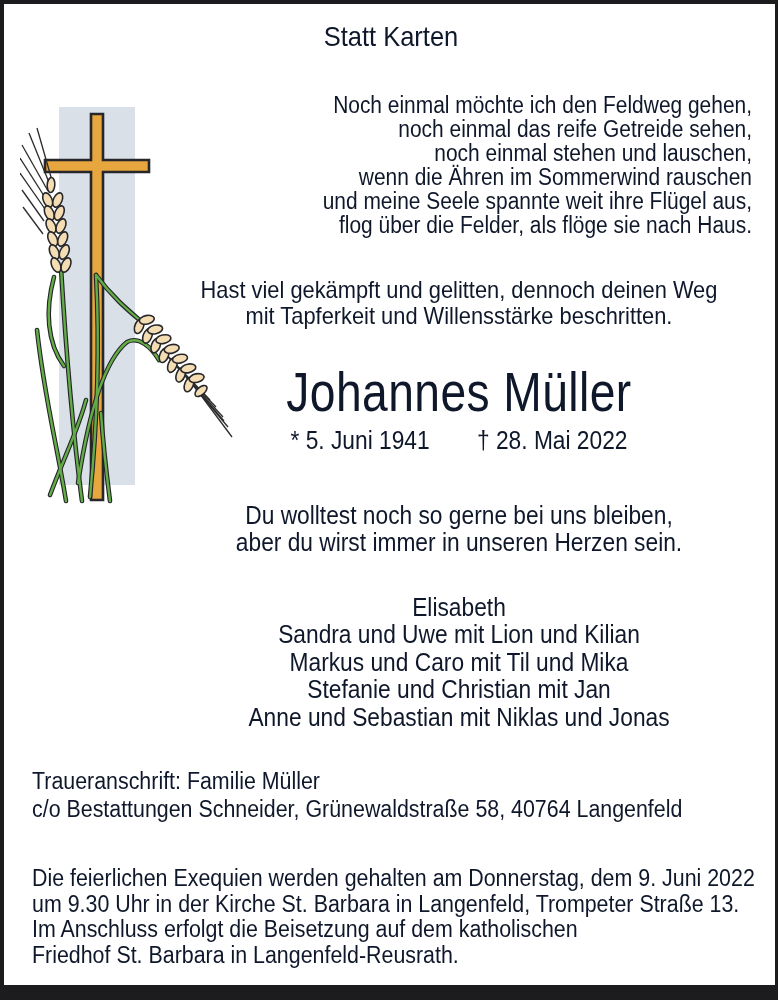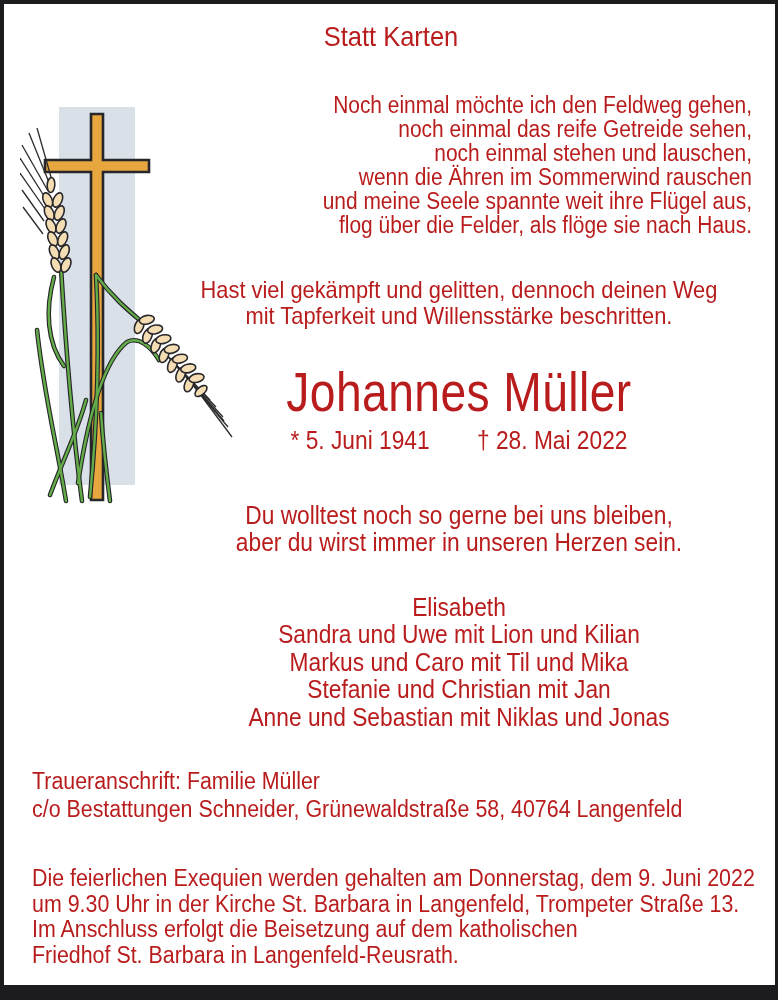--- a/index.html
+++ b/index.html
@@ -1,19 +1,19 @@
 <!DOCTYPE html>
 <html><head>
 <meta charset="utf-8">
 <style>
   html,body { margin:0; padding:0; background:#ffffff; }
   .page {
     position:relative; width:782px; height:1000px; background:#ffffff;
     font-family:"Liberation Sans","DejaVu Sans",sans-serif;
-    color:#b91c1c; overflow:hidden;
+    color:#0f172a; overflow:hidden;
   }
   .frame {
     position:absolute; left:0; top:0; width:778px; height:1000px;
     border-style:solid; border-color:#1c1c1f;
     border-width:4px 3px 15px 4px; box-sizing:border-box;
     pointer-events:none;
   }
   .blk { position:absolute; white-space:nowrap; }
   
   .cx       { transform:scaleX(0.91); }

